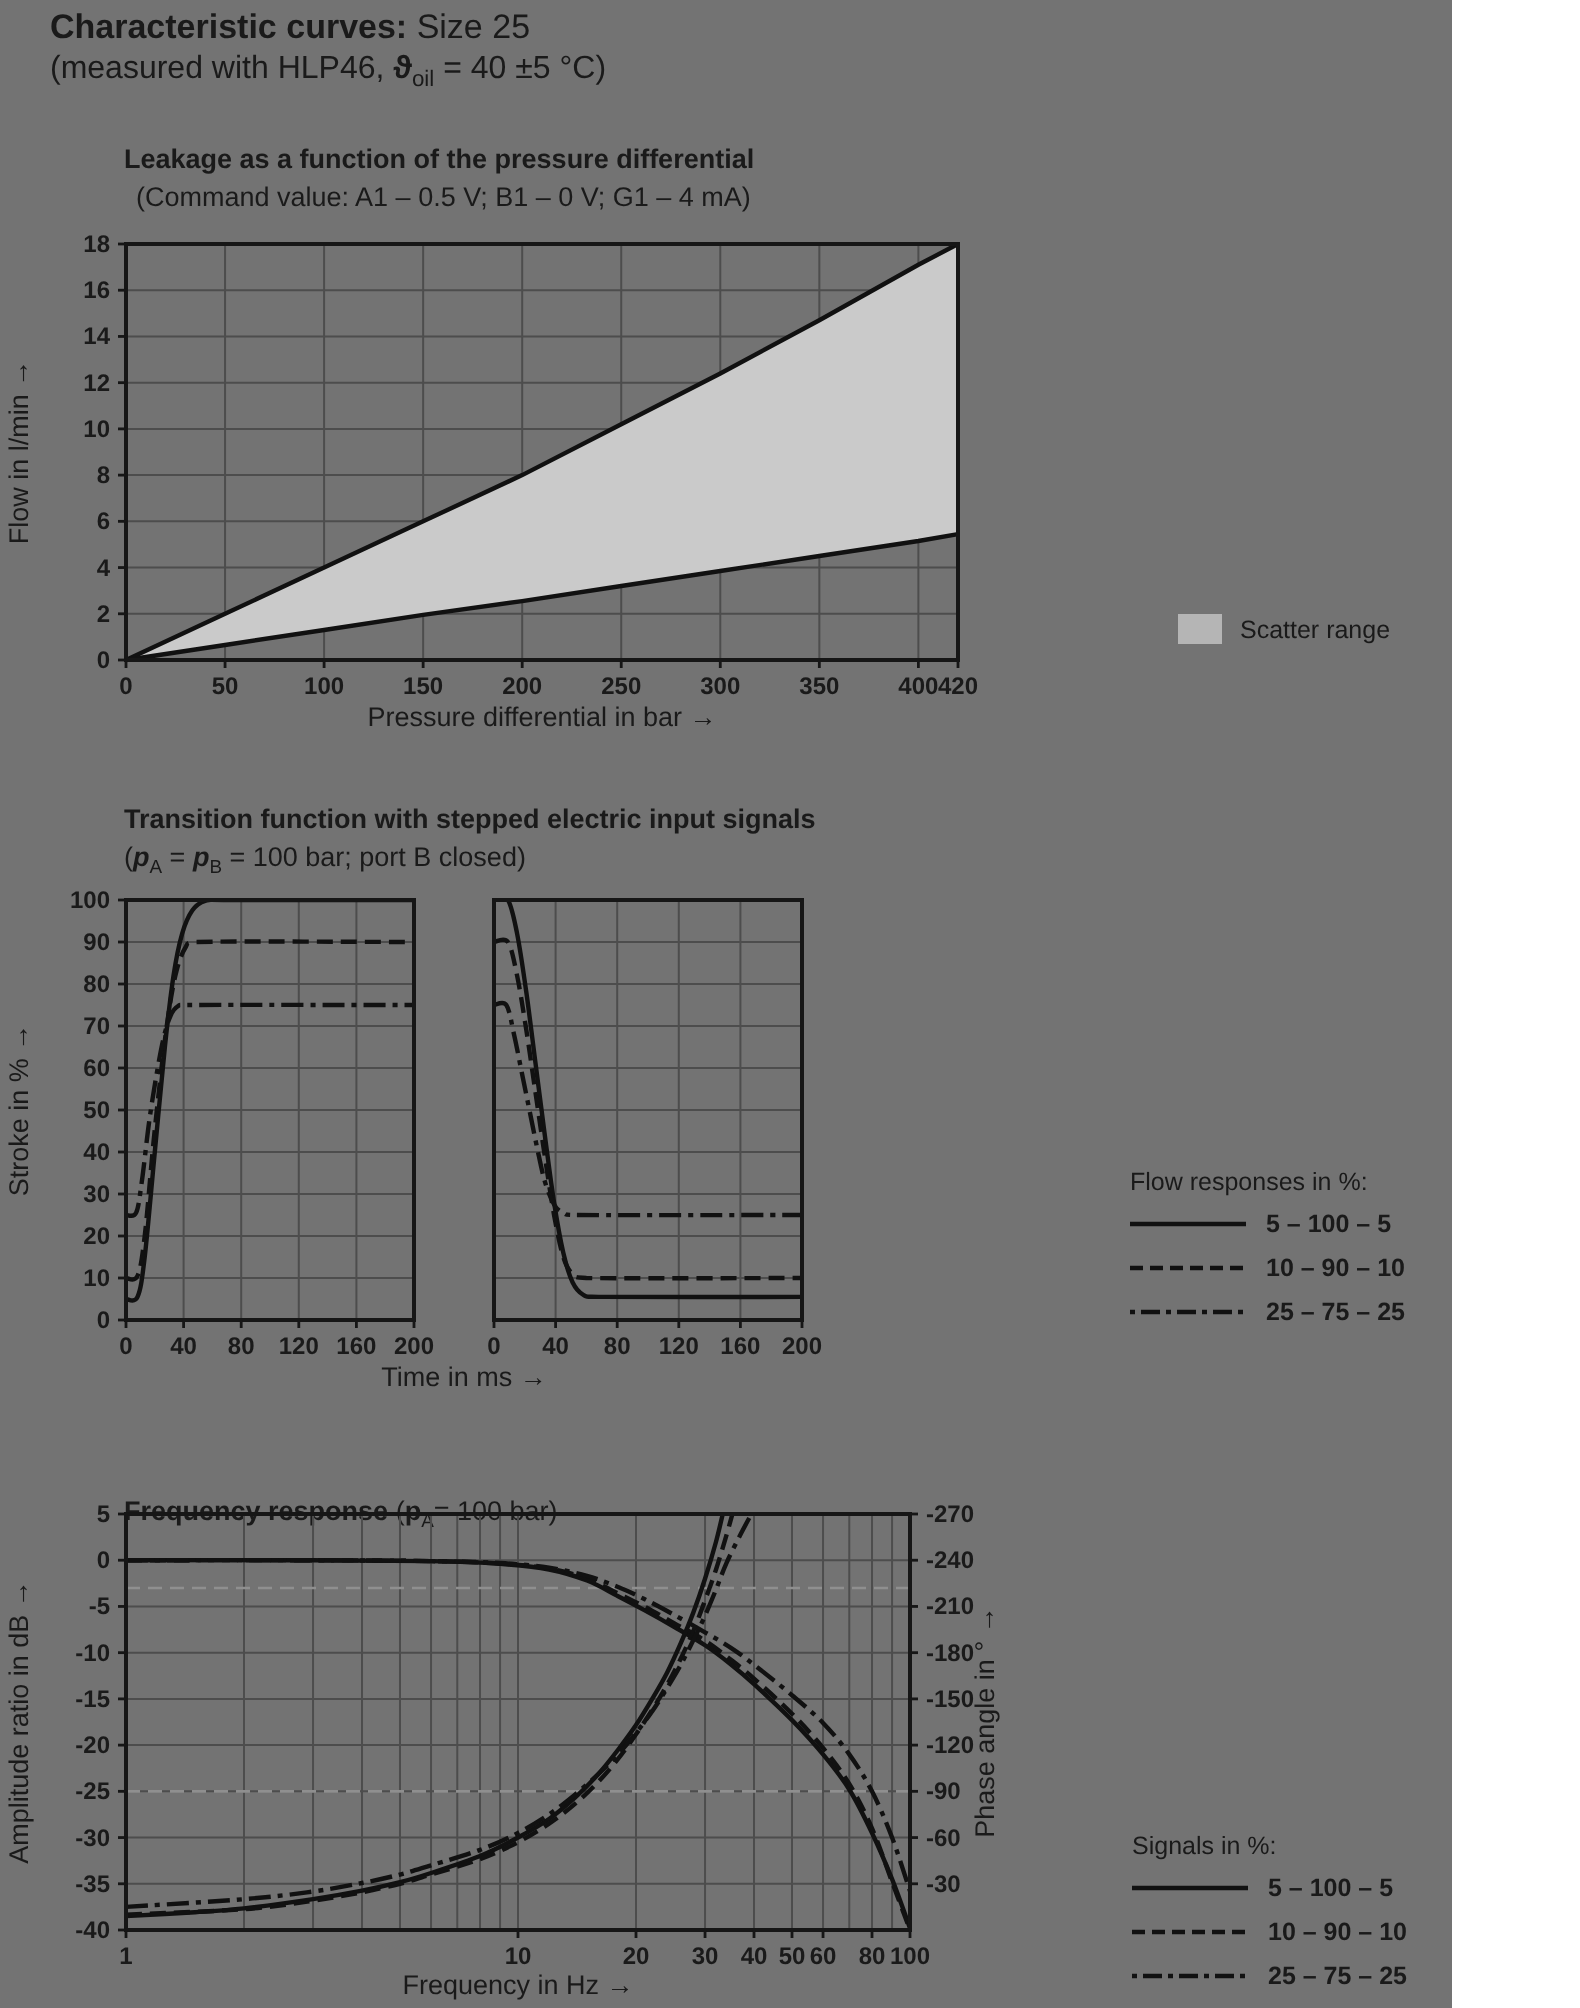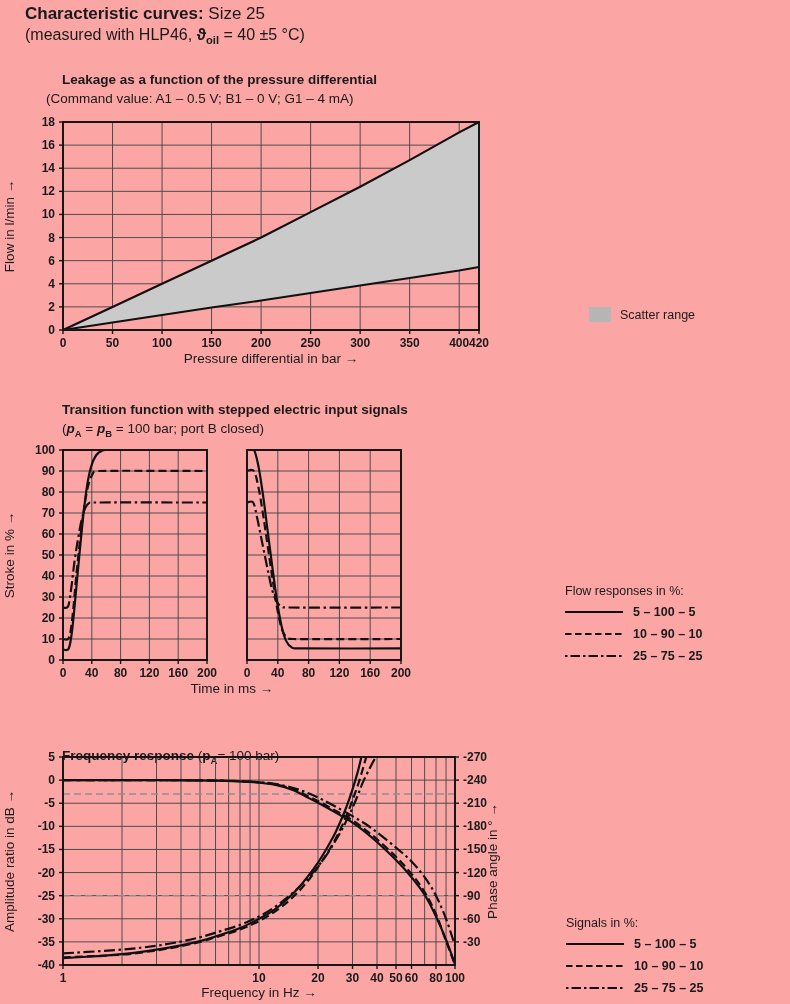--- a/index.html
+++ b/index.html
@@ -1,45 +1,45 @@
 <!DOCTYPE html>
 <html><head>
 <meta charset="utf-8">
 <style>
   html,body{margin:0;padding:0;background:#ffffff;}
-  .page{position:relative;width:790px;height:1004px;background:#fca5a5;overflow:hidden;
+  .page{position:relative;width:726px;height:1004px;background:#737373;overflow:hidden;
         font-family:"Liberation Sans",sans-serif;color:#1a1a1a;}
   .abs{position:absolute;}
   .doc-title{left:25px;top:3px;font-size:17px;line-height:21px;}
   .doc-title .b{font-weight:bold;}
   .chart-title{font-size:13.5px;font-weight:bold;white-space:nowrap;}
   .chart-sub{font-size:13.5px;font-weight:normal;white-space:nowrap;}
   .chart-sub i b, .chart-sub .pit{font-style:italic;font-weight:bold;}
-  sub{font-size:70%;font-weight:bold;}
+  sub{font-size:70%;font-weight:normal;}
   svg text{font-family:"Liberation Sans",sans-serif;fill:#1a1a1a;}
   .tl{font-size:12px;font-weight:bold;}
   .at{font-size:13.5px;font-weight:normal;}
   .legend{font-size:12.5px;}
   .legend .lg-title{margin-bottom:3px;}
   .legend-row{display:flex;align-items:center;gap:10px;height:22px;font-weight:bold;}
   .lg-box{width:22px;height:15px;background:#b5b5b5;}
   .lg-swatch-wrap{display:flex;align-items:center;gap:9px;padding-left:26px;}
 </style>
 </head>
 <body>
 
 <div class="page">
 
   <div class="abs doc-title">
     <div><span class="b">Characteristic curves:</span><span> Size 25</span></div>
     <div style="font-size:16px;"><span>(measured with HLP46, </span><span class="b">ϑ</span><sub>oil</sub><span> = 40 ±5 °C)</span></div>
   </div>
 
   <div class="abs chart-title" style="left:62px;top:72px;">Leakage as a function of the pressure differential</div>
-  <div class="abs chart-sub" style="left:46px;top:91px;">(Command value: A1 – 0.5 V; B1 – 0 V; G1 – 4 mA)</div>
+  <div class="abs chart-sub" style="left:68px;top:91px;">(Command value: A1 – 0.5 V; B1 – 0 V; G1 – 4 mA)</div>
   <svg class="abs" style="left:0;top:112px;" width="540" height="256">
       <g>
         <line x1="112.52380952380952" y1="10" x2="112.52380952380952" y2="218" stroke="#4d4d4d" stroke-width="1"></line>
         <line x1="162.04761904761904" y1="10" x2="162.04761904761904" y2="218" stroke="#4d4d4d" stroke-width="1"></line>
         <line x1="211.57142857142858" y1="10" x2="211.57142857142858" y2="218" stroke="#4d4d4d" stroke-width="1"></line>
         <line x1="261.0952380952381" y1="10" x2="261.0952380952381" y2="218" stroke="#4d4d4d" stroke-width="1"></line>
         <line x1="310.6190476190476" y1="10" x2="310.6190476190476" y2="218" stroke="#4d4d4d" stroke-width="1"></line>
         <line x1="360.14285714285717" y1="10" x2="360.14285714285717" y2="218" stroke="#4d4d4d" stroke-width="1"></line>
         <line x1="409.6666666666667" y1="10" x2="409.6666666666667" y2="218" stroke="#4d4d4d" stroke-width="1"></line>
         <line x1="459.19047619047615" y1="10" x2="459.19047619047615" y2="218" stroke="#4d4d4d" stroke-width="1"></line>

